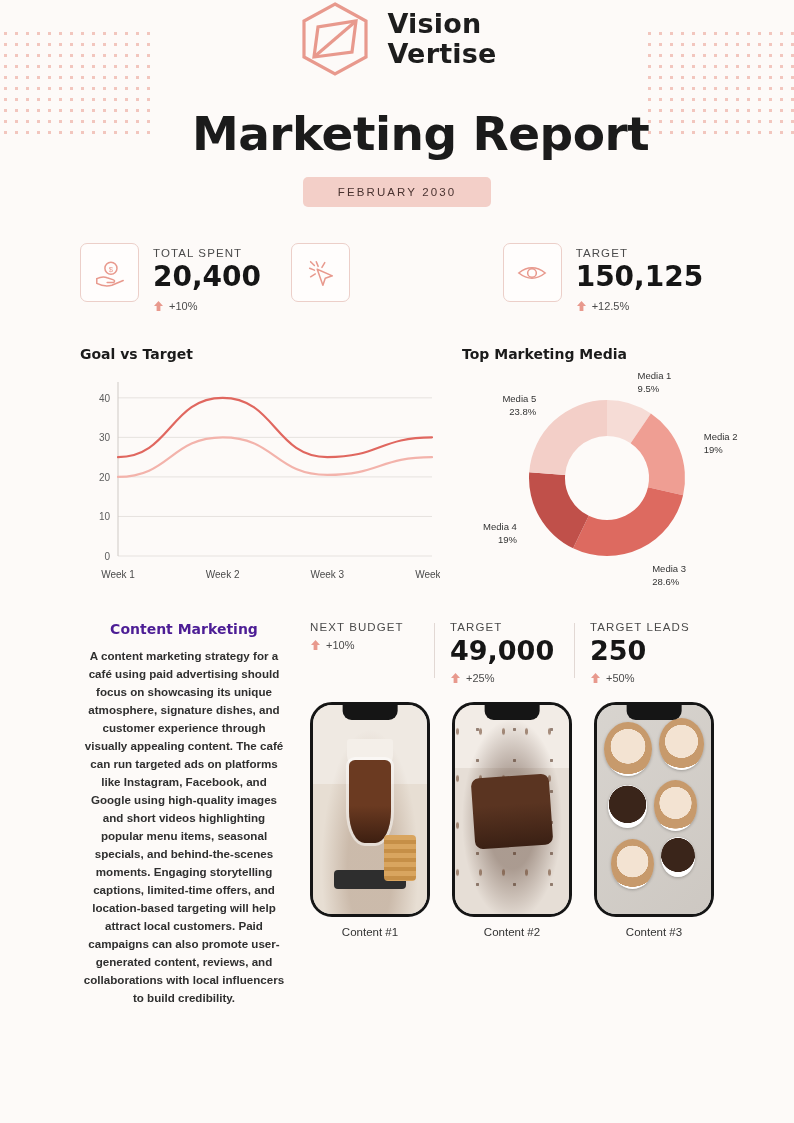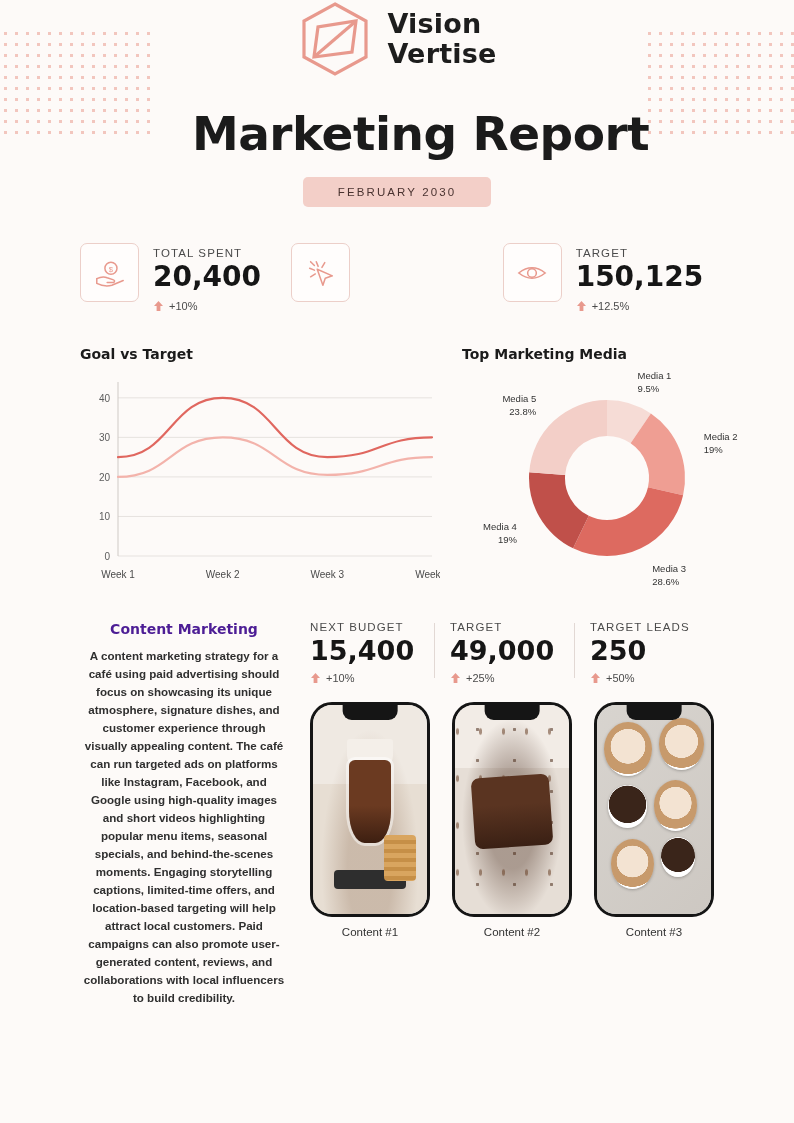--- a/index.html
+++ b/index.html
@@ -373,21 +373,20 @@
   <div class="content-col">
     <div class="content-title">Content Marketing</div>
     <div class="content-body">A content marketing strategy for a café using paid advertising should focus on showcasing its unique atmosphere, signature dishes, and customer experience through visually appealing content. The café can run targeted ads on platforms like Instagram, Facebook, and Google using high-quality images and short videos highlighting popular menu items, seasonal specials, and behind-the-scenes moments. Engaging storytelling captions, limited-time offers, and location-based targeting will help attract local customers. Paid campaigns can also promote user-generated content, reviews, and collaborations with local influencers to build credibility.</div>
   </div>
 
   <div class="right-col">
     <div class="mini-kpis">
 
       <div class="mini-kpi">
         <div class="mini-label">NEXT BUDGET</div>
-        <div class="mini-value">15,400</div>
         <div class="mini-delta">
           <span class="up-arrow">
             <svg viewBox="0 0 11 12" width="11" height="12">
                 <path d="M5.5 1 L10 6 H7.4 V11 H3.6 V6 H1 Z" fill="#e8998d"></path>
               </svg>
           </span>
           <span>+10%</span>
         </div>
       </div>
 

